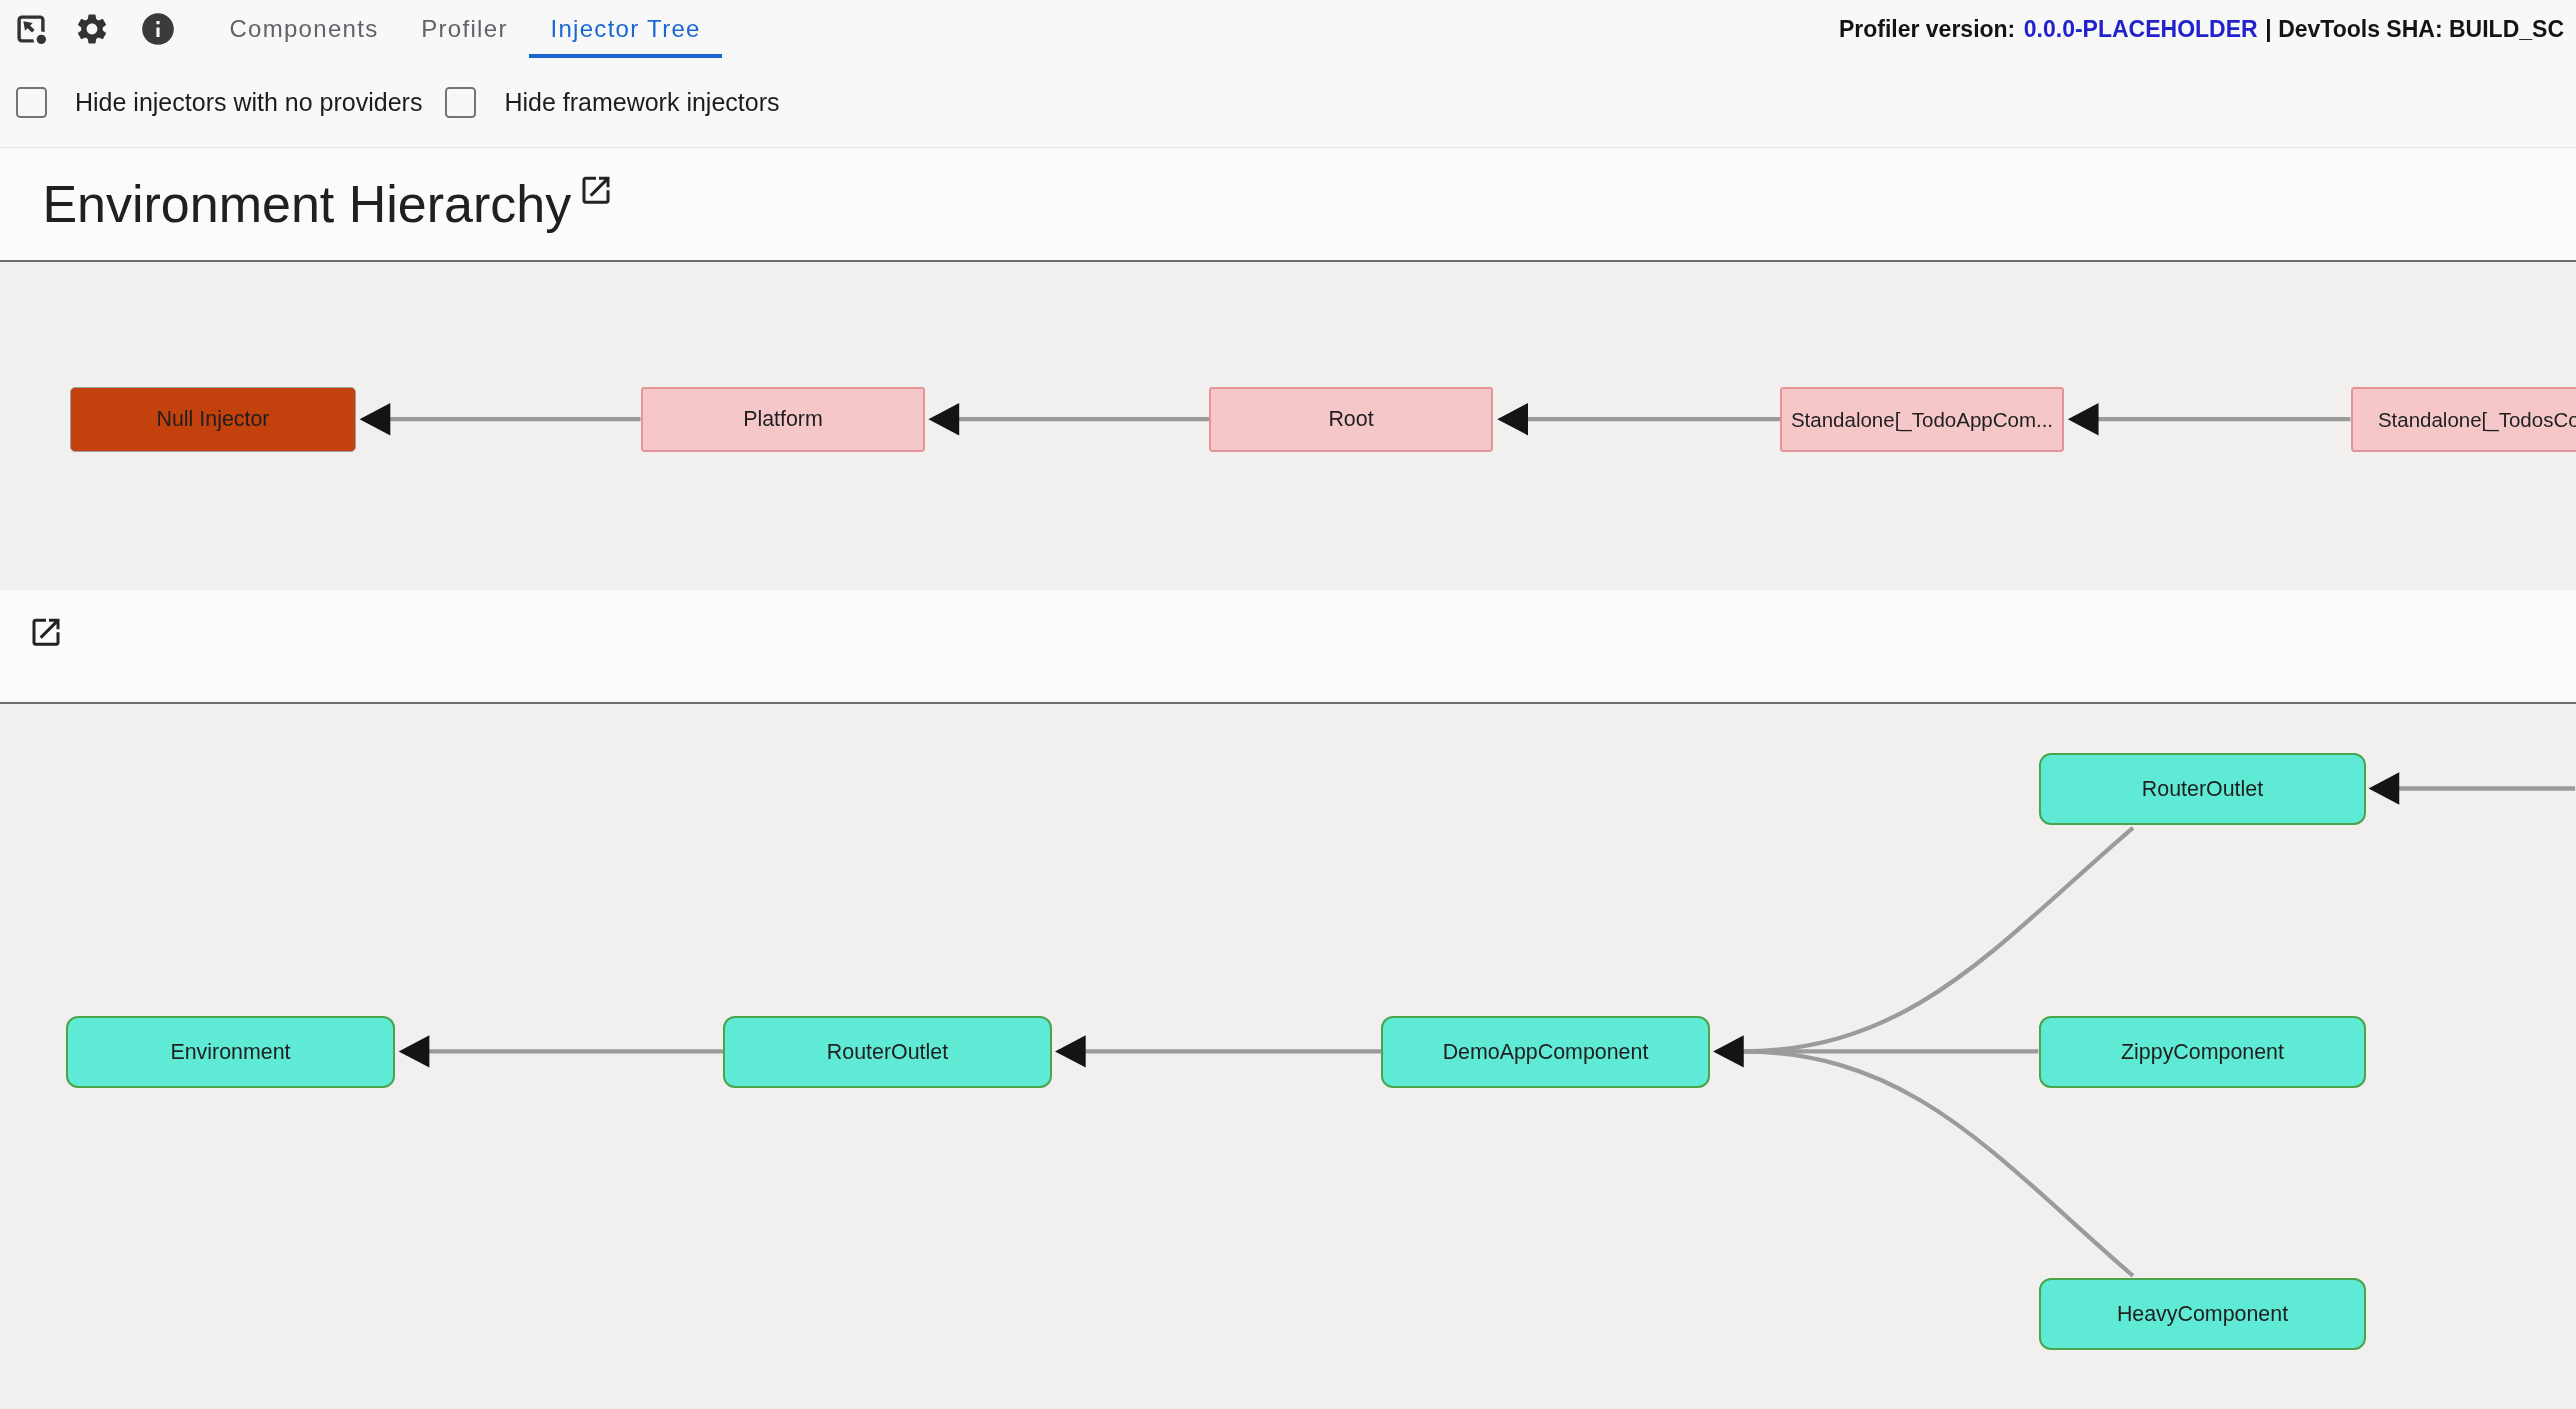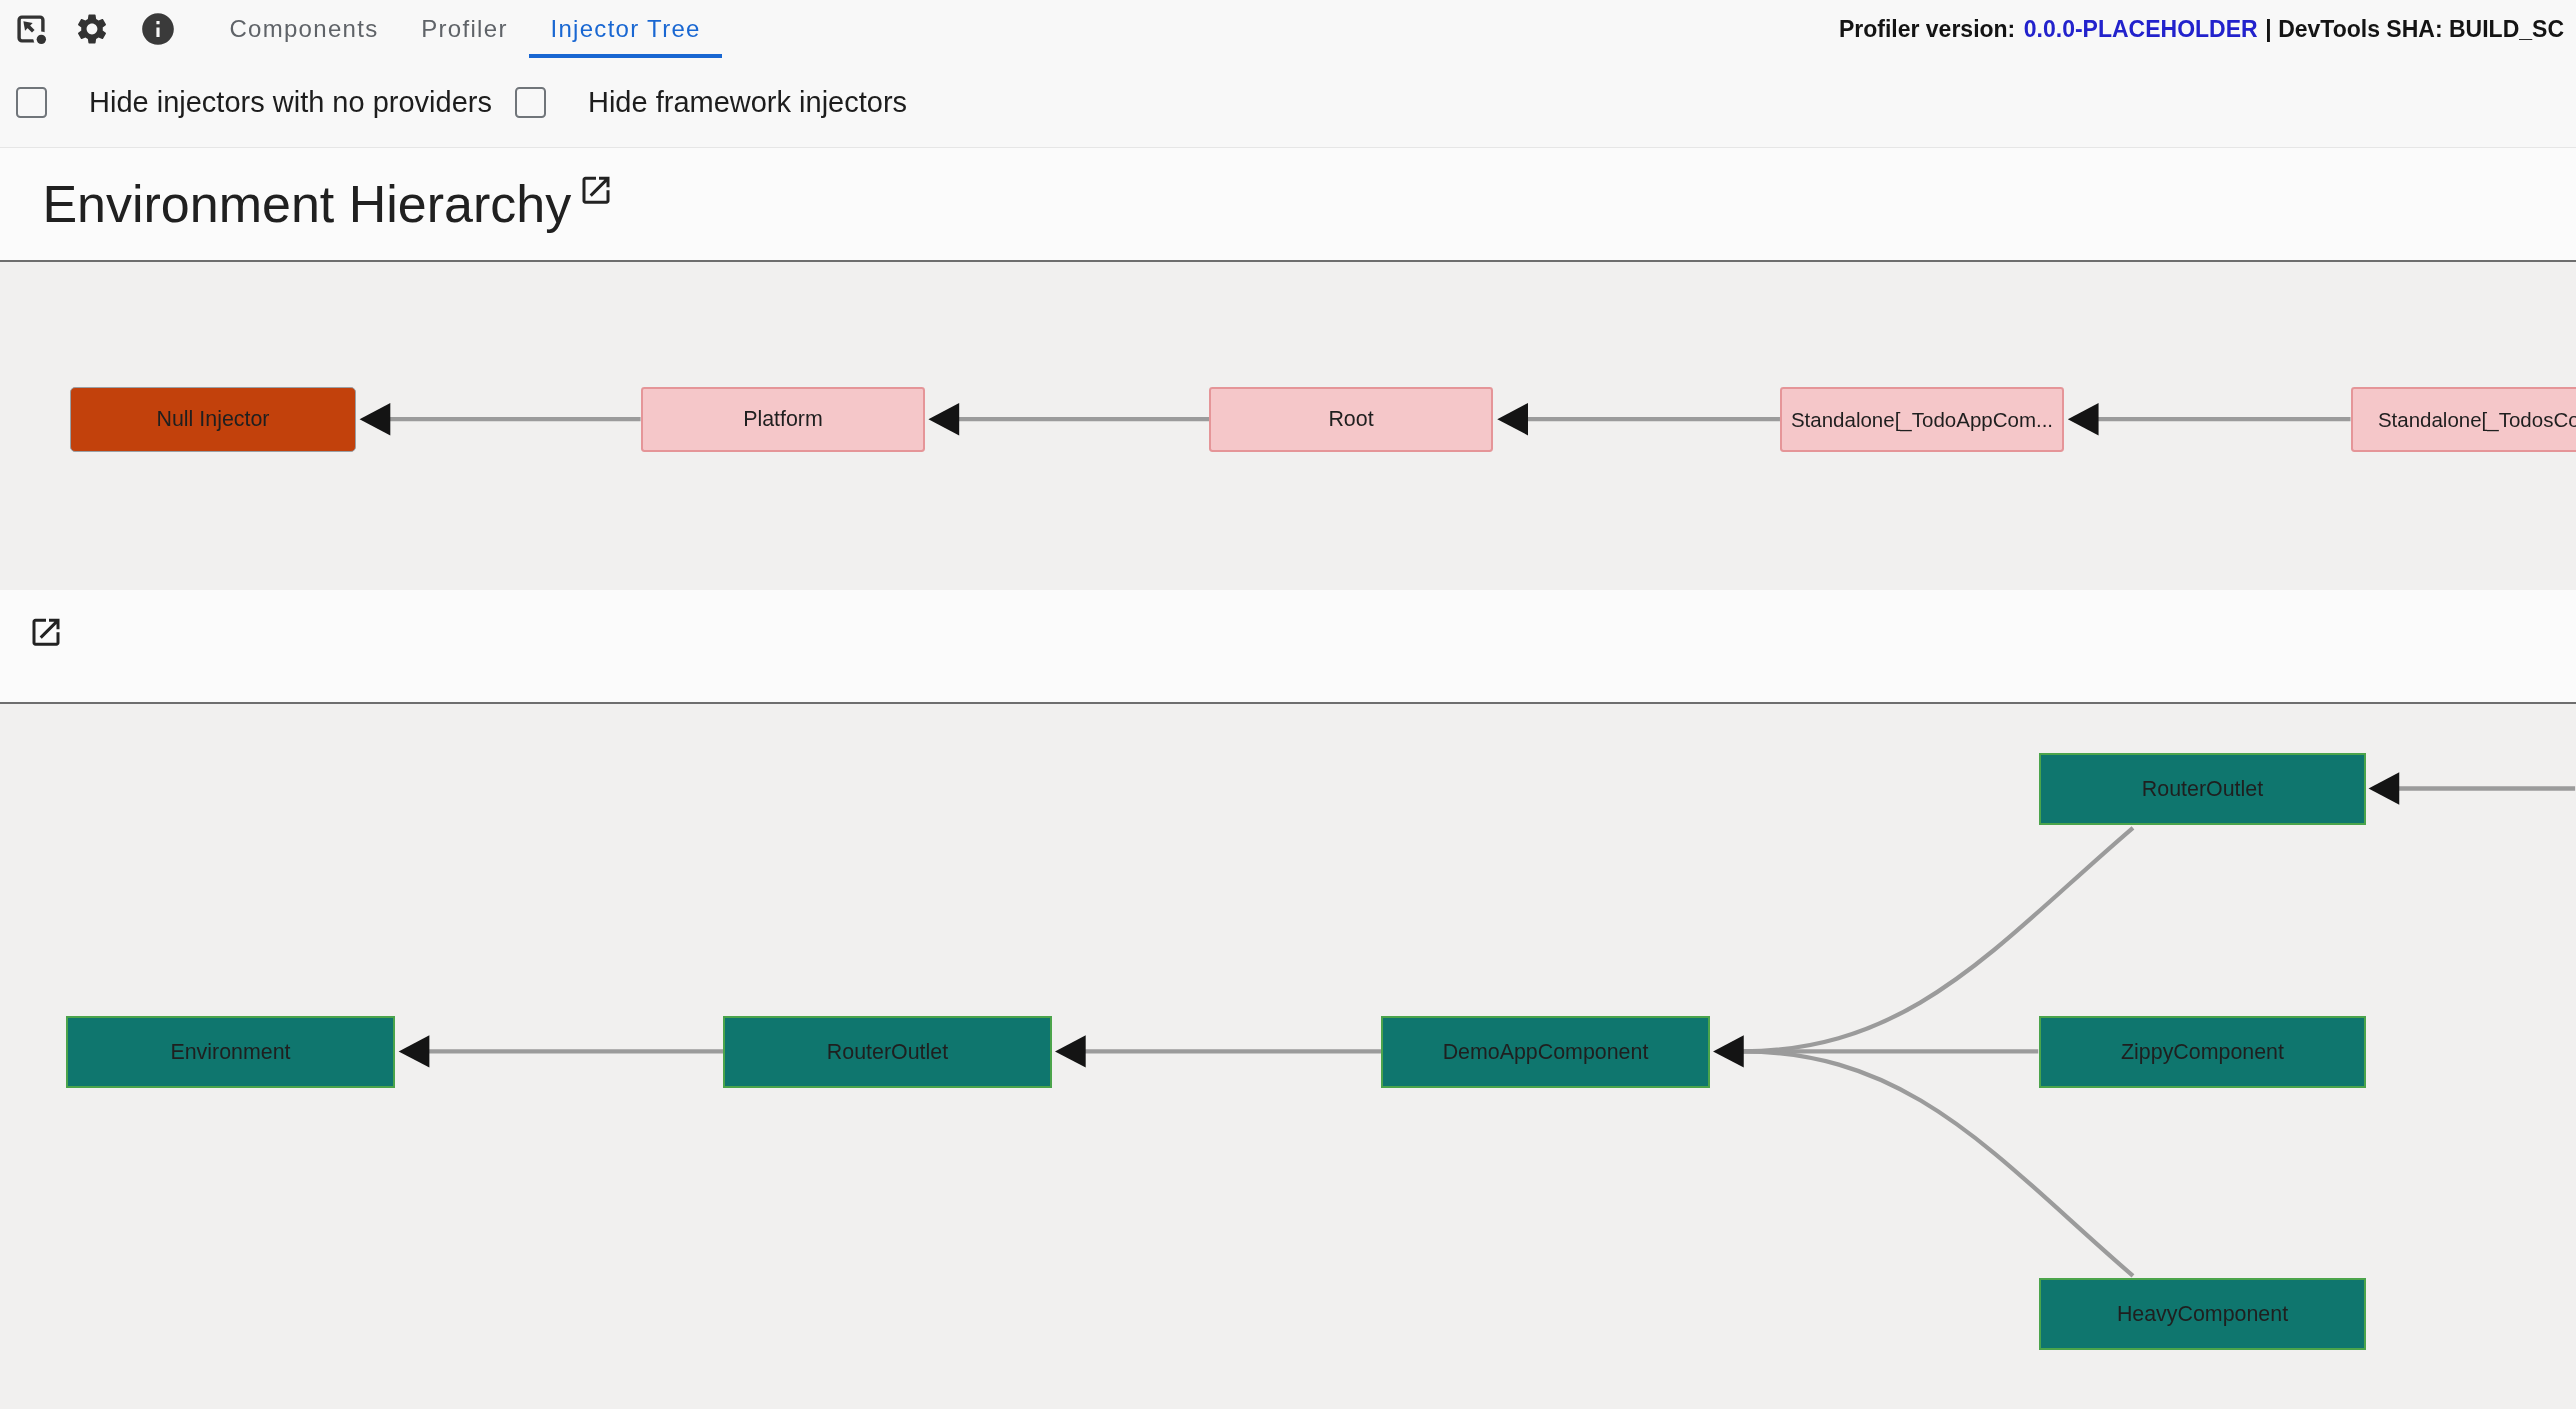--- a/index.html
+++ b/index.html
@@ -46,21 +46,21 @@
     height:90px; display:flex; align-items:center;
     background:#f8f8f8; border-bottom:1.7px solid #e6e6e6;
     padding-left:16px;
   }
   .checkbox {
     width:31px; height:31px; flex:none;
     border:2.6px solid #70757a; border-radius:4.3px;
     background:transparent; cursor:pointer;
   }
   .checkbox.second { margin-left:23px; }
-  .filter-label { font-size:29px; color:#1d1d1d; margin-left:42px; white-space:nowrap; }
+  .filter-label { font-size:25px; color:#1d1d1d; margin-left:28px; white-space:nowrap; }
 
   
   .section-header {
     background:#fbfbfb; border-bottom:2.6px solid #6e6e6e;
     display:flex; align-items:center; padding-left:21.4px;
   }
   .section-header.env  { height:114px; }
   .section-header.elem { height:114px; }
   .section-title { font-size:52px; font-weight:400; color:#202020; white-space:nowrap;margin-left:21px; }
   .open-icon { margin-left:6.8px; transform:translateY(-13.7px); cursor:pointer; display:flex; }
@@ -79,21 +79,21 @@
     overflow:hidden; cursor:pointer;
   }
   .node.nullinj {
     background:#c2410c; border:1.7px solid #9aa0a6; border-radius:5.1px; height:65px;
   }
   .node.env {
     background:#f5c7c9; border:2.6px solid #e59598; border-radius:3.4px; height:65px;
   }
   .node.small { font-size:20.5px; }
   .node.elem {
-    background:#0f766e; border:2.6px solid #4ba44b; border-radius:0; height:72px;
+    background:#5eead4; border:2.6px solid #4ba44b; border-radius:12px; height:72px;
   }
 </style>
 </head>
 <body>
 
 <div class="toolbar">
   <div class="icon-btn inspect">
     <svg width="34" height="34" viewBox="0 0 24 24">
       <rect x="3.6" y="3.6" width="16.8" height="16.8" rx="2" fill="none" stroke="#333" stroke-width="2.4"></rect>
       <circle cx="19.3" cy="19.3" r="5.6" fill="#f8f8f8"></circle>

